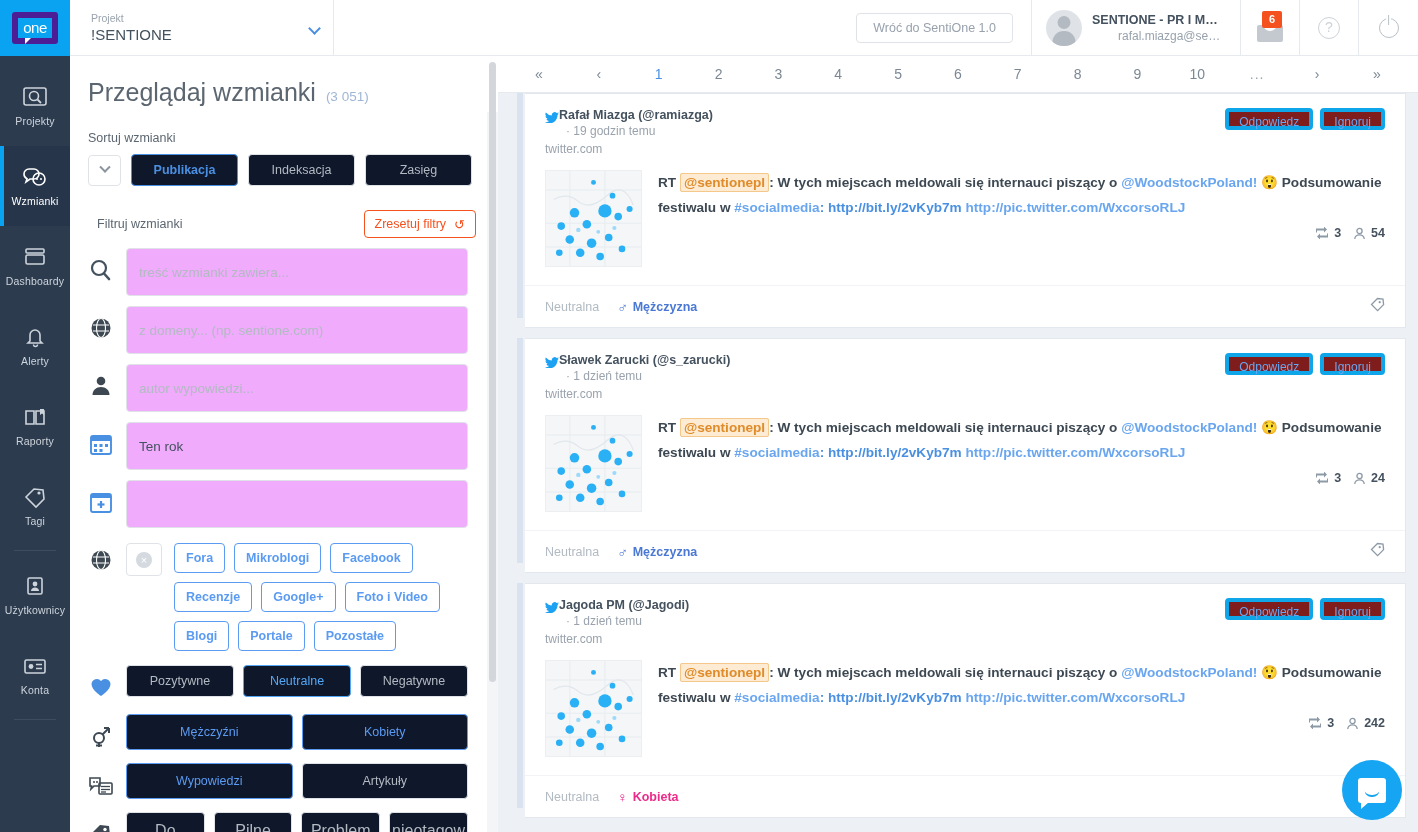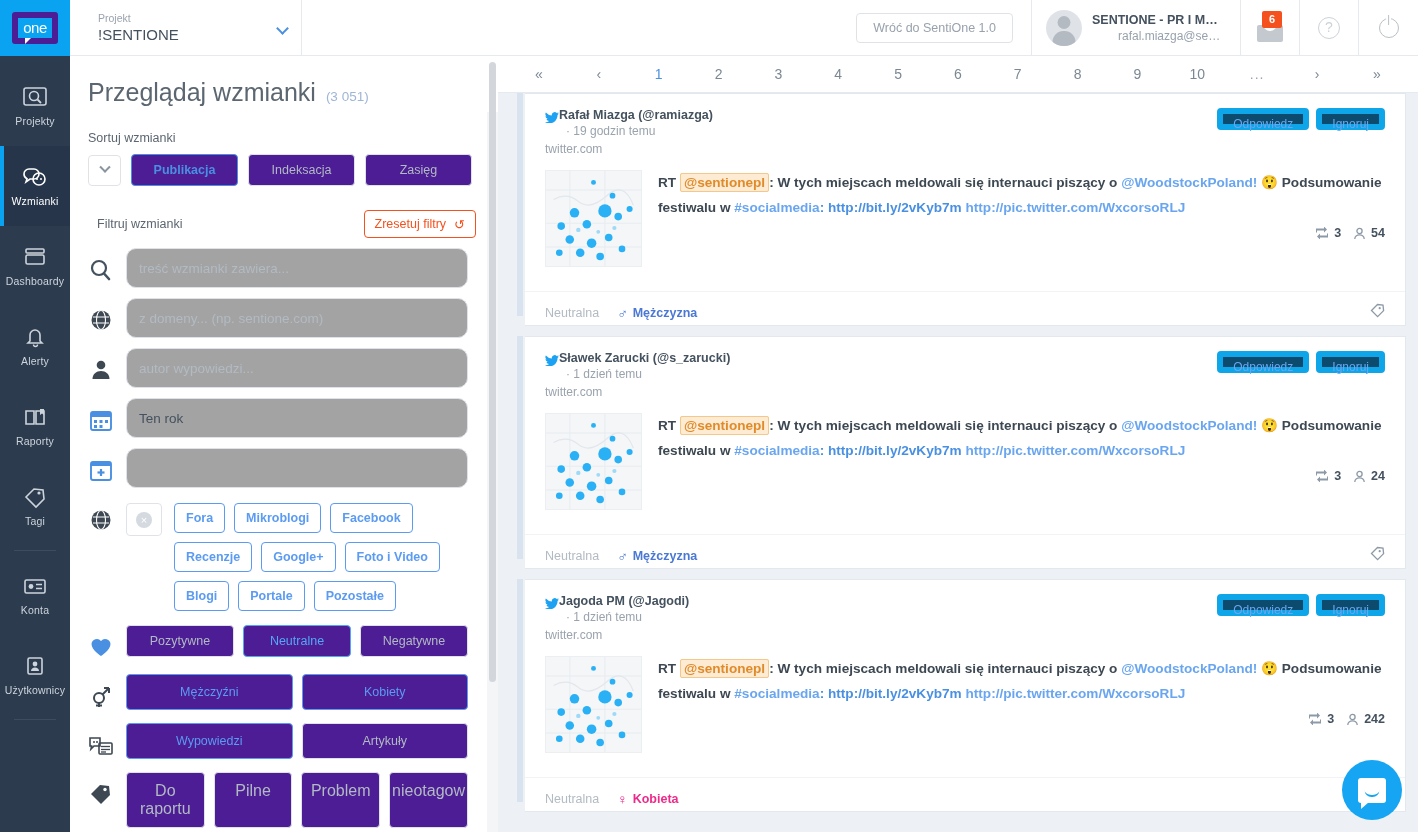--- a/index.html
+++ b/index.html
@@ -26,21 +26,21 @@
     padding: 1px 5px 2px 5px;
     font-size: 15px; color: #fff; letter-spacing: -0.5px;
     font-family: "Liberation Sans", sans-serif;
   }
   .logo-mark:after {
     content: ""; position: absolute; left: 7px; bottom: -6px;
     width: 0; height: 0; border-left: 6px solid #fff;
     border-bottom: 6px solid transparent;
   }
   .project-select {
-    width: 232px; padding: 8px 28px; border-right: 1px solid #e6e9ee;
+    width: 264px; padding: 8px 21px; border-right: 1px solid #e6e9ee;
     display: flex; flex-direction: column; justify-content: center;
     position: relative; cursor: pointer;
   }
   .project-label { font-size: 10.5px; color: #9aa3ad; line-height: 14px; }
   .project-value { font-size: 15px; color: #44515e; line-height: 20px; }
   .project-caret {
     position: absolute; right: 14px; top: 24px;
     width: 9px; height: 9px; border-right: 2px solid #4a90e2;
     border-bottom: 2px solid #4a90e2; transform: rotate(45deg);
   }
@@ -152,21 +152,21 @@
   .sort-caret-btn {
     width: 33px; height: 31px; border: 1px solid #dfe3e8; border-radius: 4px;
     background: #fff; display: flex; align-items: center; justify-content: center;
     cursor: pointer;
   }
   .caret-down {
     width: 8px; height: 8px; border-right: 2px solid #8a949e;
     border-bottom: 2px solid #8a949e; transform: rotate(45deg) translate(-2px,-2px);
   }
   .pill {
-    border: 1px solid #dfe3e8; border-radius: 4px; background: #4c1d95;
+    border: 1px solid #dfe3e8; border-radius: 4px; background: #0f172a;
     font-size: 12.5px; color: #b2bac2; text-align: center;
     padding: 8px 4px; cursor: pointer; font-family: "Liberation Sans", sans-serif;
   }
   .pill.sel { border-color: #4a90e2; color: #4a90e2; font-weight: bold; }
   .pill.on  { border-color: #5b9bf2; color: #5b9bf2; }
   .pill.active-thin { border-color: #54a7f5; color: #54a7f5; }
   .sort-pill { width: 107px; }
   .filter-head {
     display: flex; align-items: center; justify-content: space-between;
     margin: 22px 0 8px 0; width: 388px;
@@ -175,22 +175,22 @@
   .btn-reset {
     border: 1px solid #f4511e; border-radius: 4px; background: #fff;
     color: #f4511e; font-size: 12.5px; padding: 6px 10px;
     display: flex; align-items: center; gap: 8px; cursor: pointer;
   }
   .reset-arrow { font-size: 13px; line-height: 13px; }
   .frow { display: flex; align-items: flex-start; gap: 12px; margin-bottom: 10px; }
   .ficon { width: 26px; height: 26px; flex: none; margin-top: 9px; }
   .ficon svg { width: 100%; height: 100%; display: block; }
   .finput {
-    width: 342px; height: 40px; border: 1px solid #dfe3e8; border-radius: 10px;
-    padding: 0 12px; font-size: 13.5px; color: #44515e; background: #a3a3a3;
+    width: 342px; height: 48px; border: 1px solid #dfe3e8; border-radius: 4px;
+    padding: 0 12px; font-size: 13.5px; color: #44515e; background: #f0abfc;
     font-family: "Liberation Sans", sans-serif; outline: none;
   }
   .finput::placeholder { color: #b2bac2; }
   .chips { display: flex; flex-wrap: wrap; gap: 9px; width: 342px; padding-top: 5px; }
   .chip {
     border: 1px solid #5b9bf2; border-radius: 4px; background: #fff;
     color: #5b9bf2; font-size: 12.5px; font-weight: bold;
     padding: 7px 11px; cursor: pointer;
   }
   .chip-clear {
@@ -260,21 +260,21 @@
   }
   .card-head { display: flex; justify-content: space-between; padding: 14px 20px 0 20px; }
   .author-block { display: flex; flex-direction: column; gap: 2px; }
   .author-line { display: flex; align-items: center; gap: 0; }
   .tw-bird { width: 14px; height: 12px; display: block; }
   .author-name { font-size: 12.5px; font-weight: bold; color: #44515e; }
   .ago { font-size: 12px; color: #9aa3ad; margin-left: 21px; }
   .domain { font-size: 12px; color: #9aa3ad; margin-top: 2px; }
   .head-actions { display: flex; gap: 7px; height: 22px; }
   .btn-act {
-    border: 6px solid #0ea5e9; border-radius: 4px; background: #0c4a6e;
+    border: 4px solid #0ea5e9; border-radius: 4px; background: #7f1d1d;
     color: #6aa6ef; font-size: 12px; padding: 3px 10px; cursor: pointer;
     font-family: "Liberation Sans", sans-serif; white-space: nowrap;
   }
   .card-body { display: flex; gap: 16px; padding: 14px 20px 4px 20px; }
   .thumb {
     width: 97px; height: 97px; flex: none; border: 1px solid #eceff2;
     background: #f7f8fa; position: relative; overflow: hidden;
   }
   .thumb svg { width: 100%; height: 100%; display: block; }
   .body-col { flex: 1; min-width: 0; }
@@ -284,21 +284,21 @@
     color: #e08b2a; padding: 1px 3px;
   }
   .lnk { color: #6aa6ef; }
   .lnk-blue { color: #4a90e2; }
   .tag-lnk { color: #6aa6ef; }
   .stats { display: flex; justify-content: flex-end; align-items: center; gap: 12px; margin-top: 6px; }
   .stat { display: flex; align-items: center; gap: 5px; font-size: 12.5px; color: #44515e; font-weight: bold; }
   .stat svg { display: block; }
   .card-foot {
     display: flex; align-items: center; justify-content: space-between;
-    padding: 11px 20px 3px 20px; border-top: 1px solid #f1f3f6; margin-top: 20px;
+    padding: 11px 20px 11px 20px; border-top: 1px solid #f1f3f6; margin-top: 14px;
   }
   .foot-left { display: flex; align-items: center; gap: 18px; }
   .sentiment { font-size: 12.5px; color: #b2bac2; }
   .gender { font-size: 12.5px; font-weight: bold; display: flex; align-items: center; gap: 5px; }
   .gender.male { color: #4a78d4; }
   .gender.female { color: #ec2b8a; }
   .gsym { font-size: 14px; }
   .tag-icon { cursor: pointer; }
 
   
@@ -431,38 +431,38 @@
           </svg>
       </span>
       <span class="nav-label">Tagi</span>
     </div>
 
     <div class="nav-div"></div>
 
     <div class="nav-item">
       <span class="nav-icon">
         <svg viewBox="0 0 26 24">
+            <rect x="6" y="4" width="14" height="16" rx="1.5" fill="none" stroke="#cdd4dc" stroke-width="1.6"></rect>
+            <circle cx="13" cy="10" r="2.4" fill="#cdd4dc"></circle>
+            <path d="M9 17c0-2.2 1.8-3.4 4-3.4s4 1.2 4 3.4z" fill="#cdd4dc"></path>
+          </svg>
+      </span>
+      <span class="nav-label">Użytkownicy</span>
+    </div>
+
+    <div class="nav-item">
+      <span class="nav-icon">
+        <svg viewBox="0 0 26 24">
             <rect x="3" y="6" width="20" height="13" rx="1.5" fill="none" stroke="#cdd4dc" stroke-width="1.6"></rect>
             <circle cx="9" cy="12.5" r="2.4" fill="#cdd4dc"></circle>
             <line x1="14" y1="10.5" x2="20" y2="10.5" stroke="#cdd4dc" stroke-width="1.5"></line>
             <line x1="14" y1="14.5" x2="20" y2="14.5" stroke="#cdd4dc" stroke-width="1.5"></line>
           </svg>
       </span>
       <span class="nav-label">Konta</span>
-    </div>
-
-    <div class="nav-item">
-      <span class="nav-icon">
-        <svg viewBox="0 0 26 24">
-            <rect x="6" y="4" width="14" height="16" rx="1.5" fill="none" stroke="#cdd4dc" stroke-width="1.6"></rect>
-            <circle cx="13" cy="10" r="2.4" fill="#cdd4dc"></circle>
-            <path d="M9 17c0-2.2 1.8-3.4 4-3.4s4 1.2 4 3.4z" fill="#cdd4dc"></path>
-          </svg>
-      </span>
-      <span class="nav-label">Użytkownicy</span>
     </div>
 
     <div class="nav-div"></div>
   </div>
 
   <div class="panel">
     <div class="panel-inner">
 
       <div class="page-title-row">
         <span class="page-title">Przeglądaj wzmianki</span>

